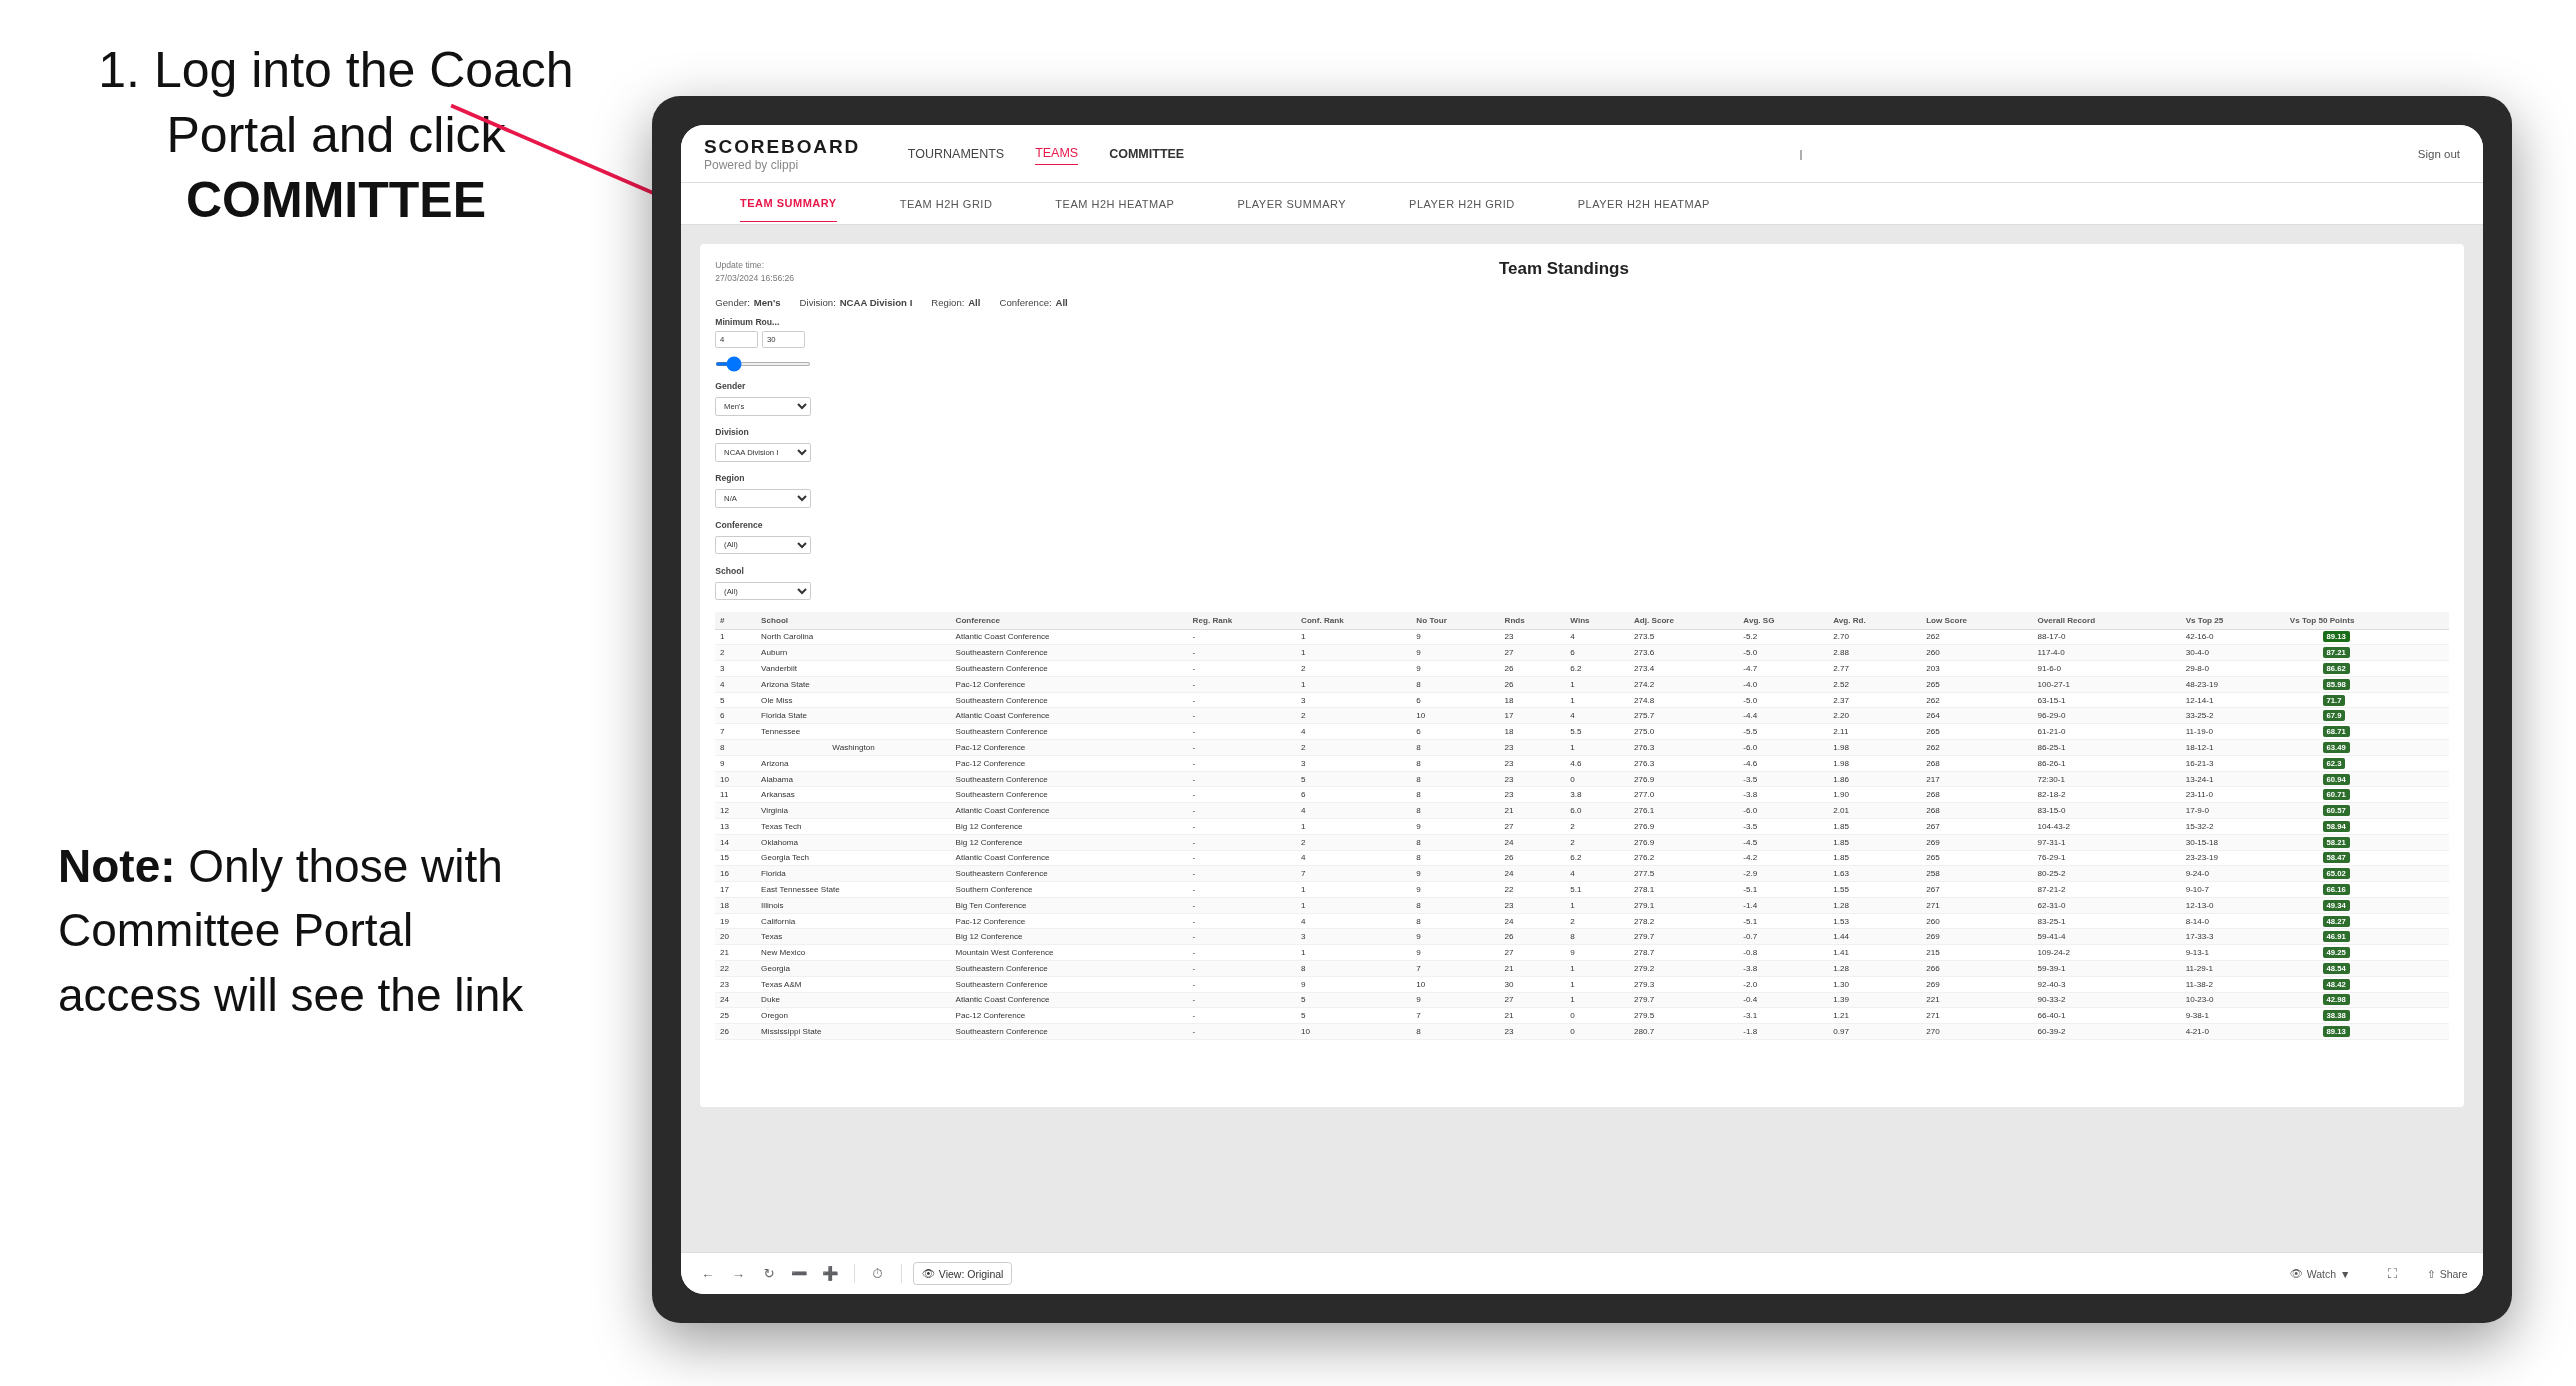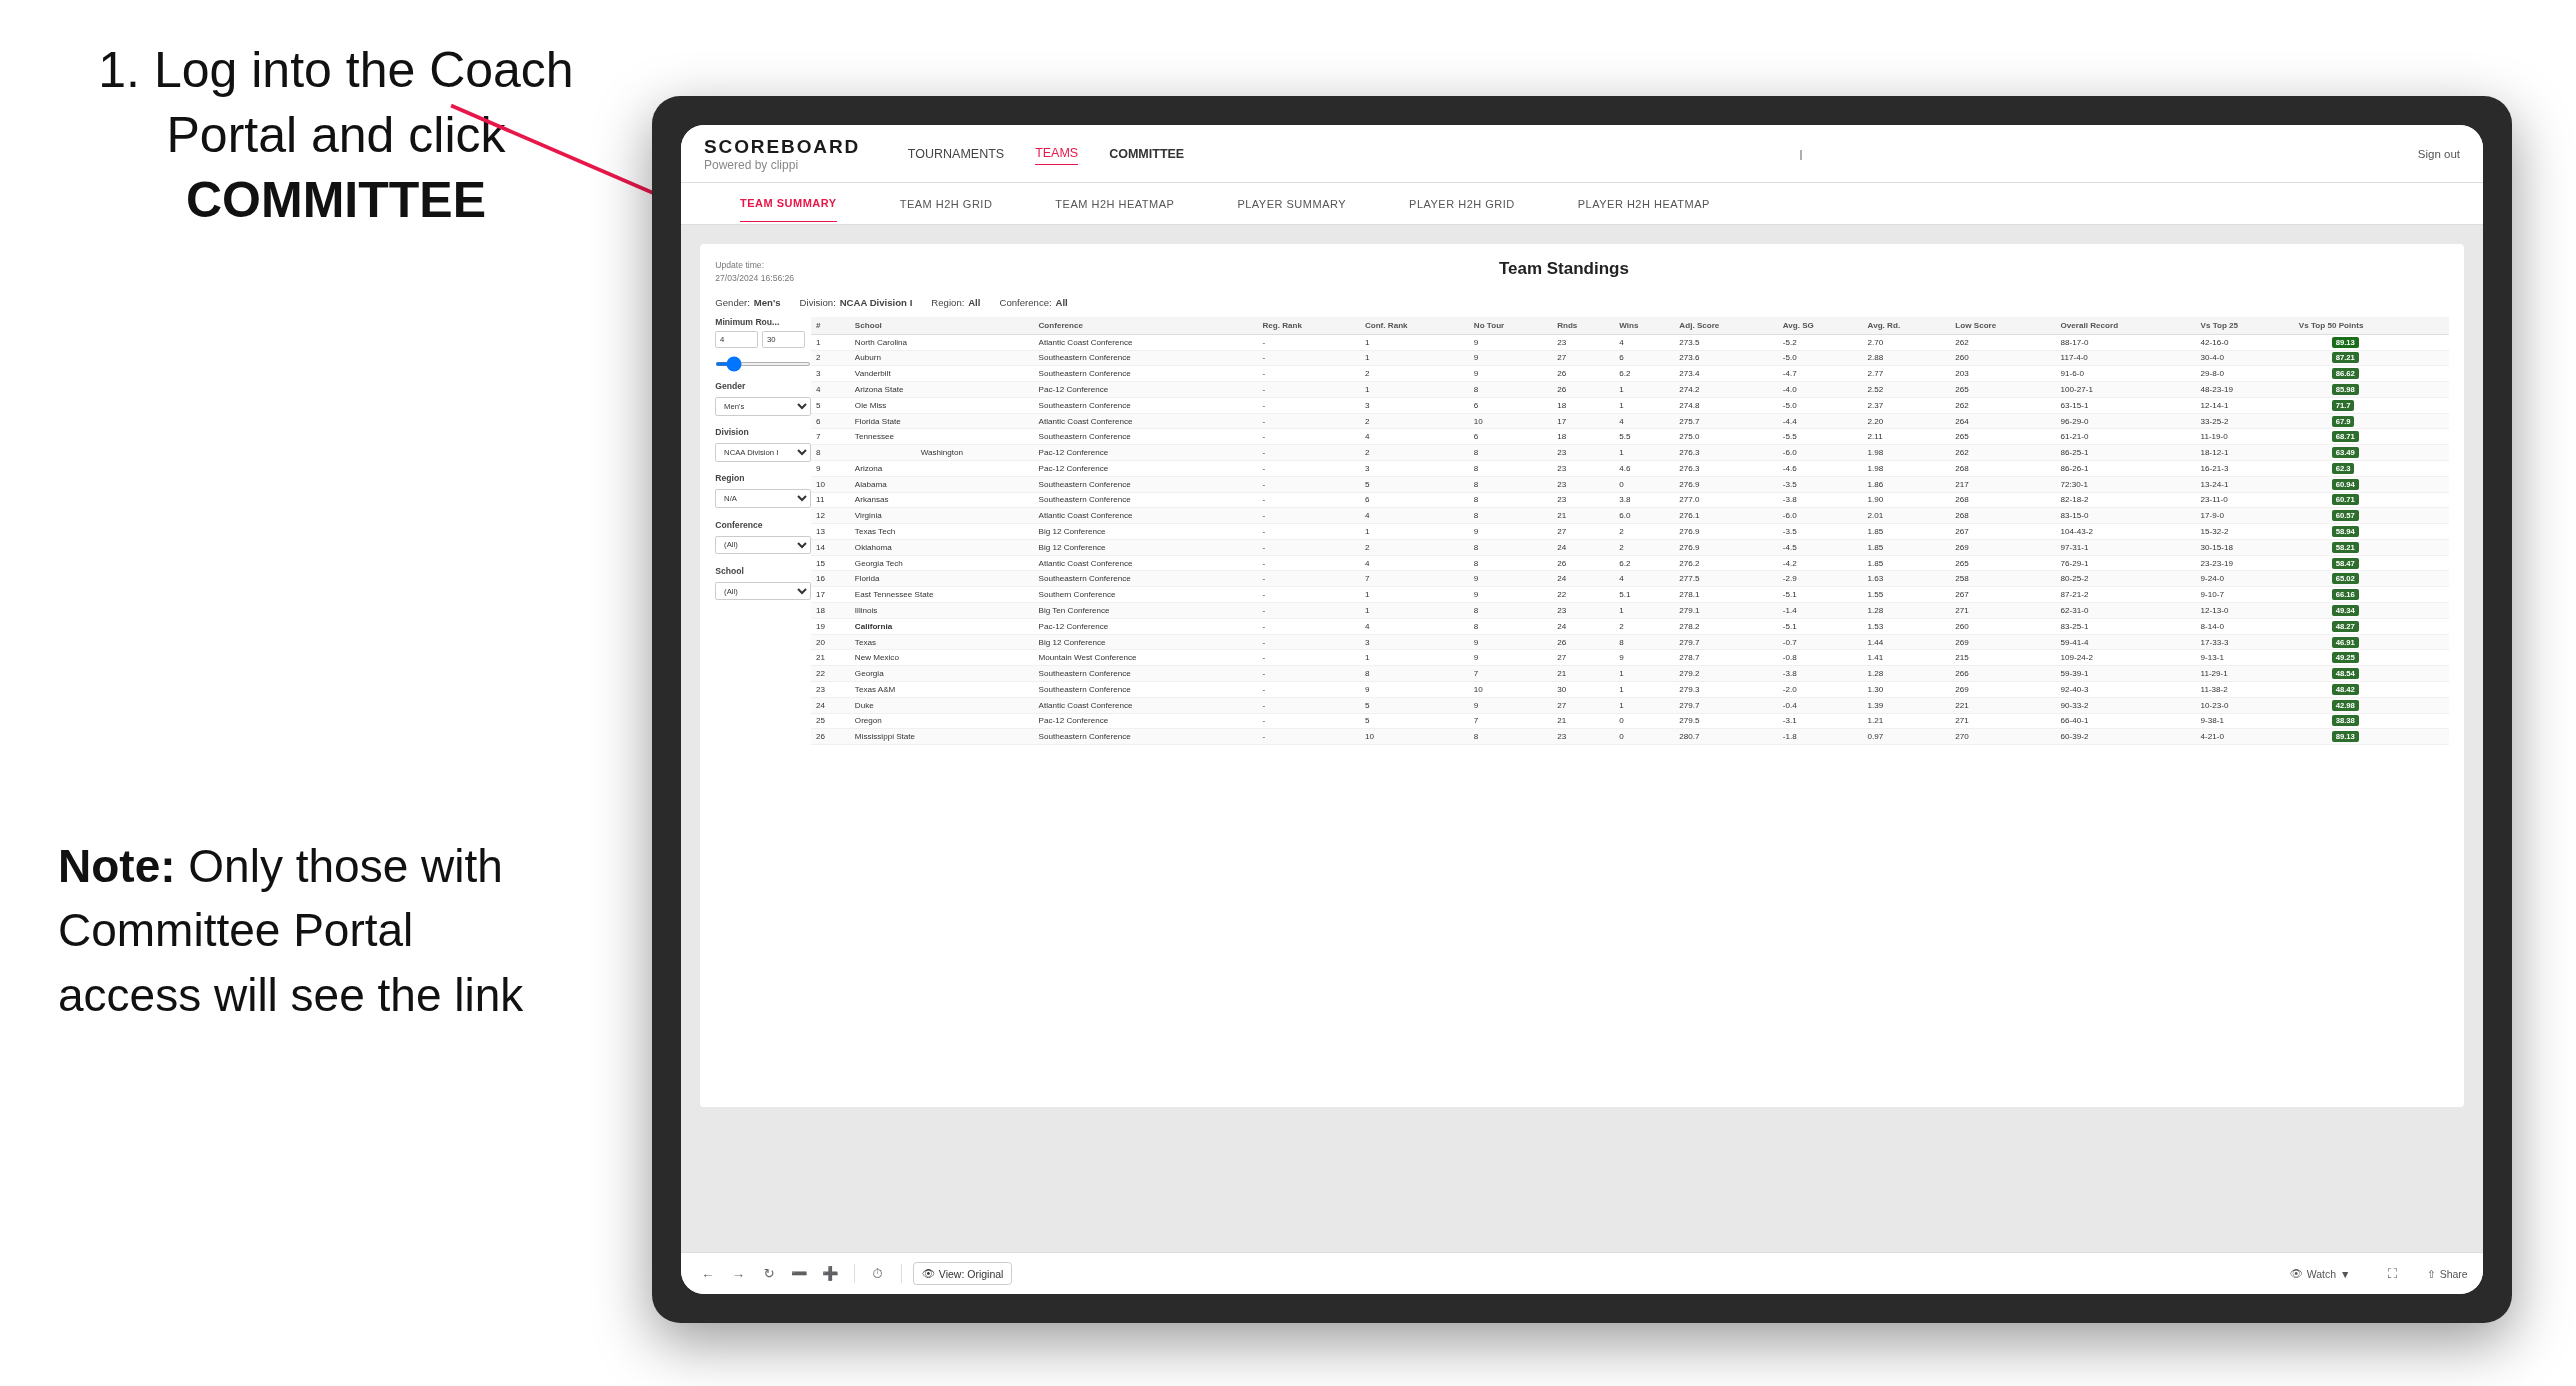--- a/index.html
+++ b/index.html
@@ -347,20 +347,21 @@
 
     
     .table-area {
       flex: 1;
       overflow: auto;
     }
 
     .main-section {
       display: flex;
       gap: 0;
+      flex-direction: column;
     }
 
     
     .arrow-svg {
       position: absolute;
       top: 96px;
       left: 336px;
       width: 537px;
       height: 211px;
       pointer-events: none;
@@ -812,21 +813,21 @@
                     <td>279.1</td>
                     <td>-1.4</td>
                     <td>1.28</td>
                     <td>271</td>
                     <td>62-31-0</td>
                     <td>12-13-0</td>
                     <td><span class="score-badge">49.34</span></td>
                   </tr>
                   <tr style="background: rgb(255, 255, 255);">
                     <td>19</td>
-                    <td style="font-weight: 700;">California</td>
+                    <td style="font-weight: 400;">California</td>
                     <td>Pac-12 Conference</td>
                     <td>-</td>
                     <td>4</td>
                     <td>8</td>
                     <td>24</td>
                     <td>2</td>
                     <td>278.2</td>
                     <td>-5.1</td>
                     <td>1.53</td>
                     <td>260</td>

